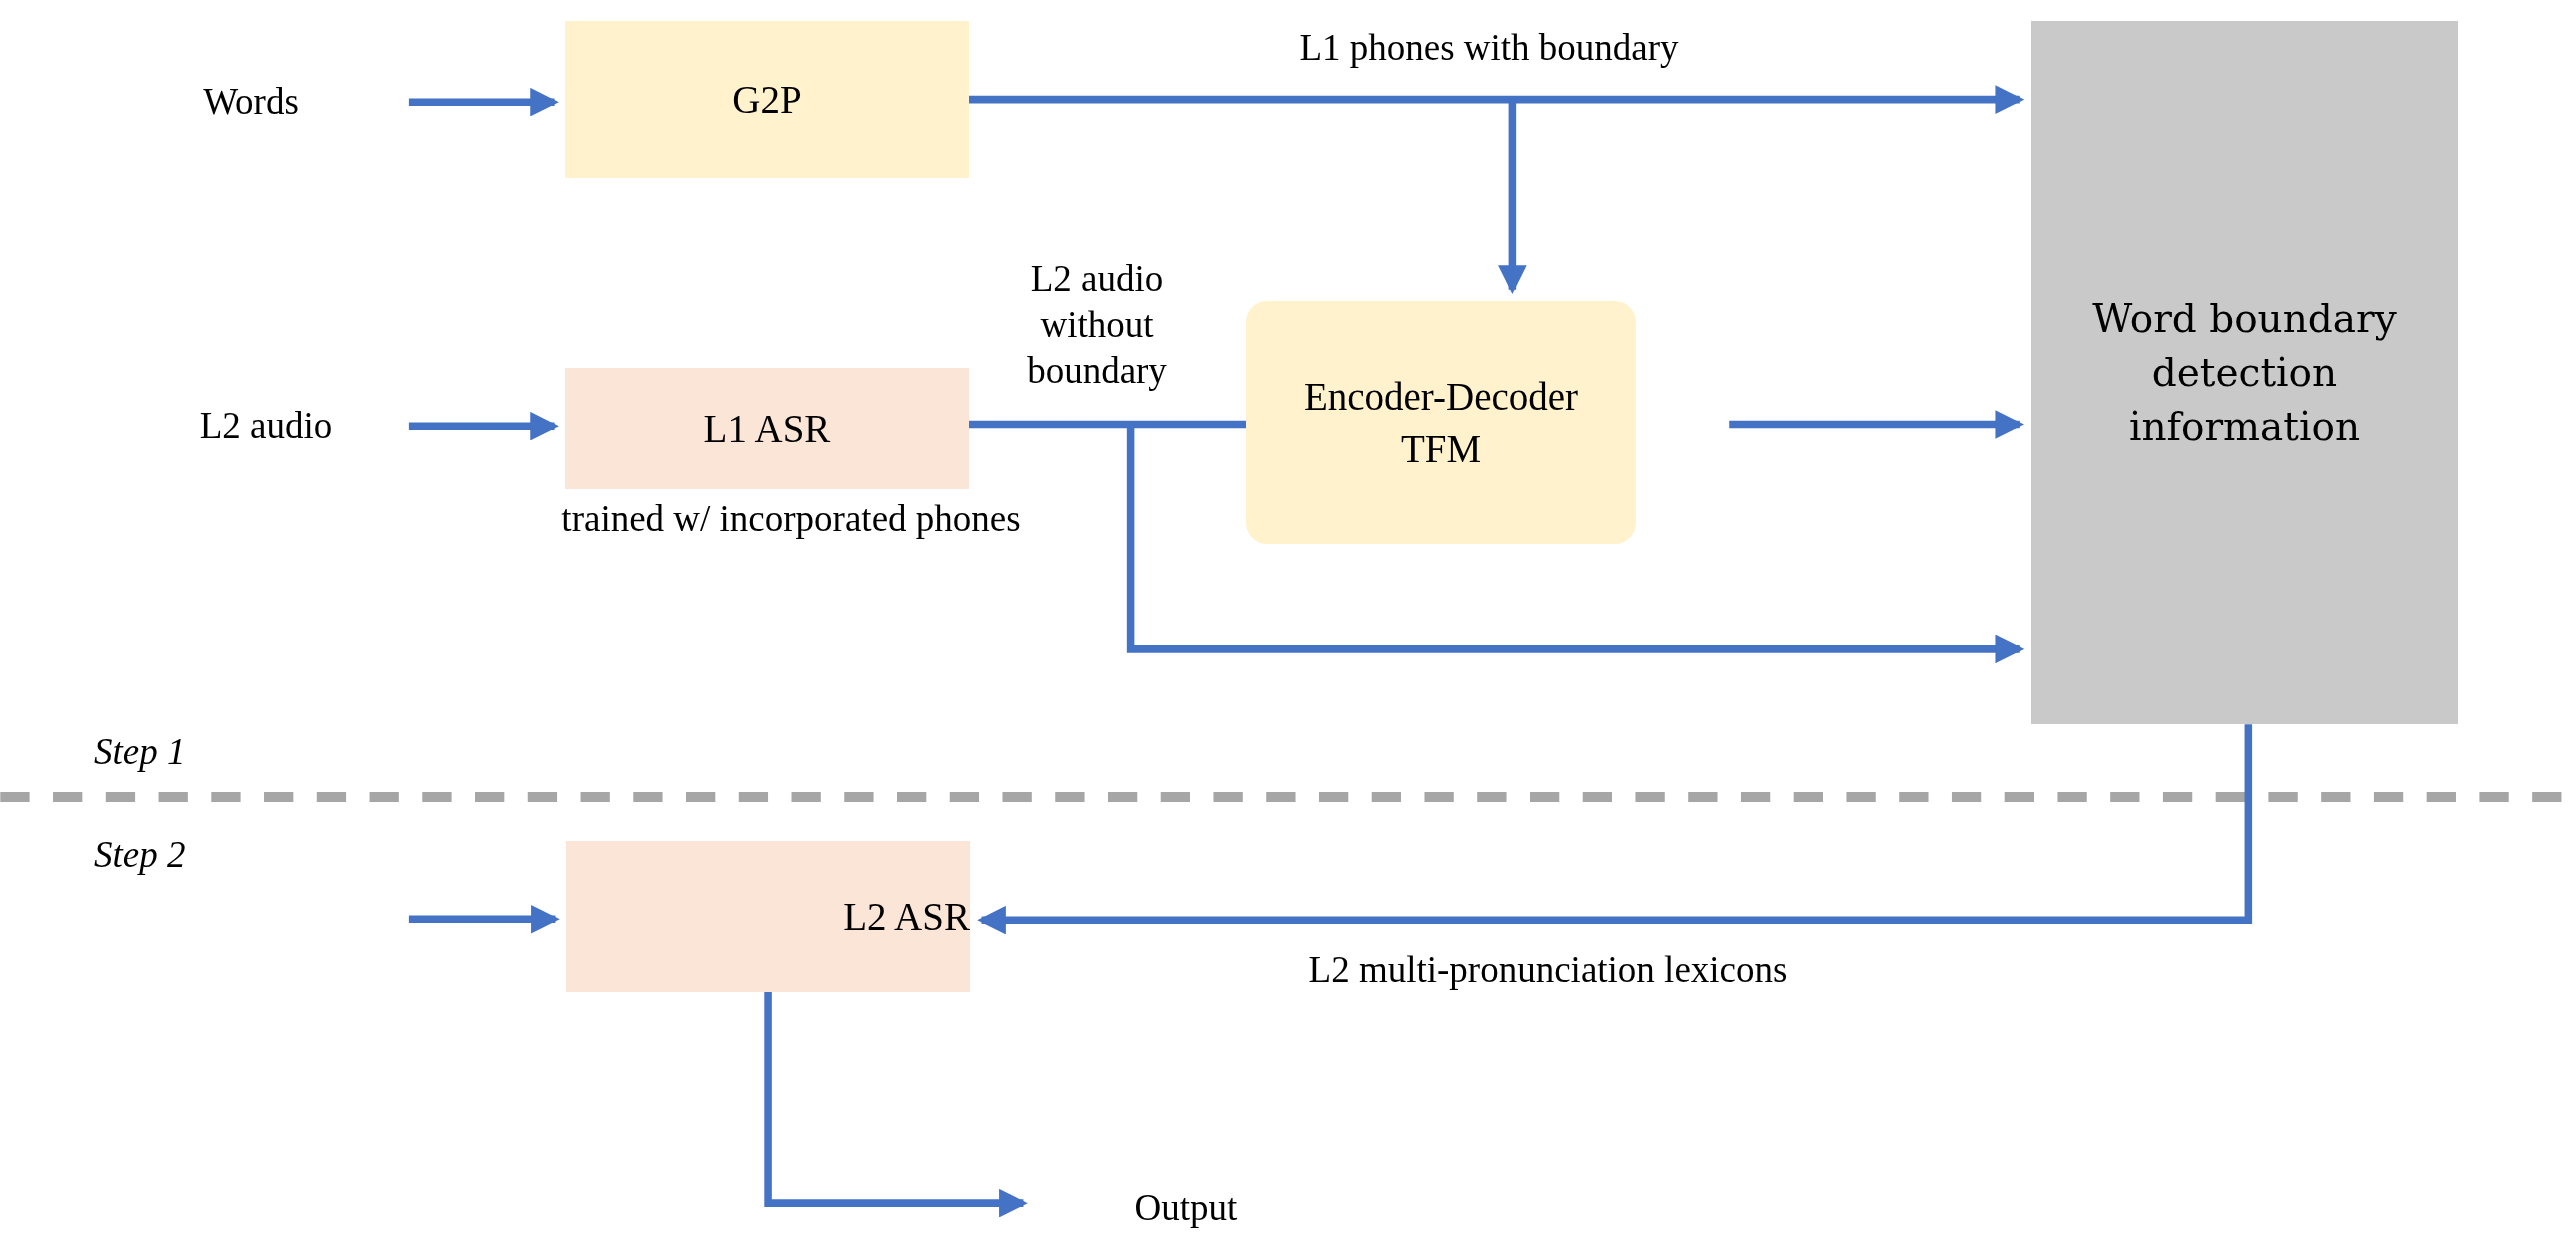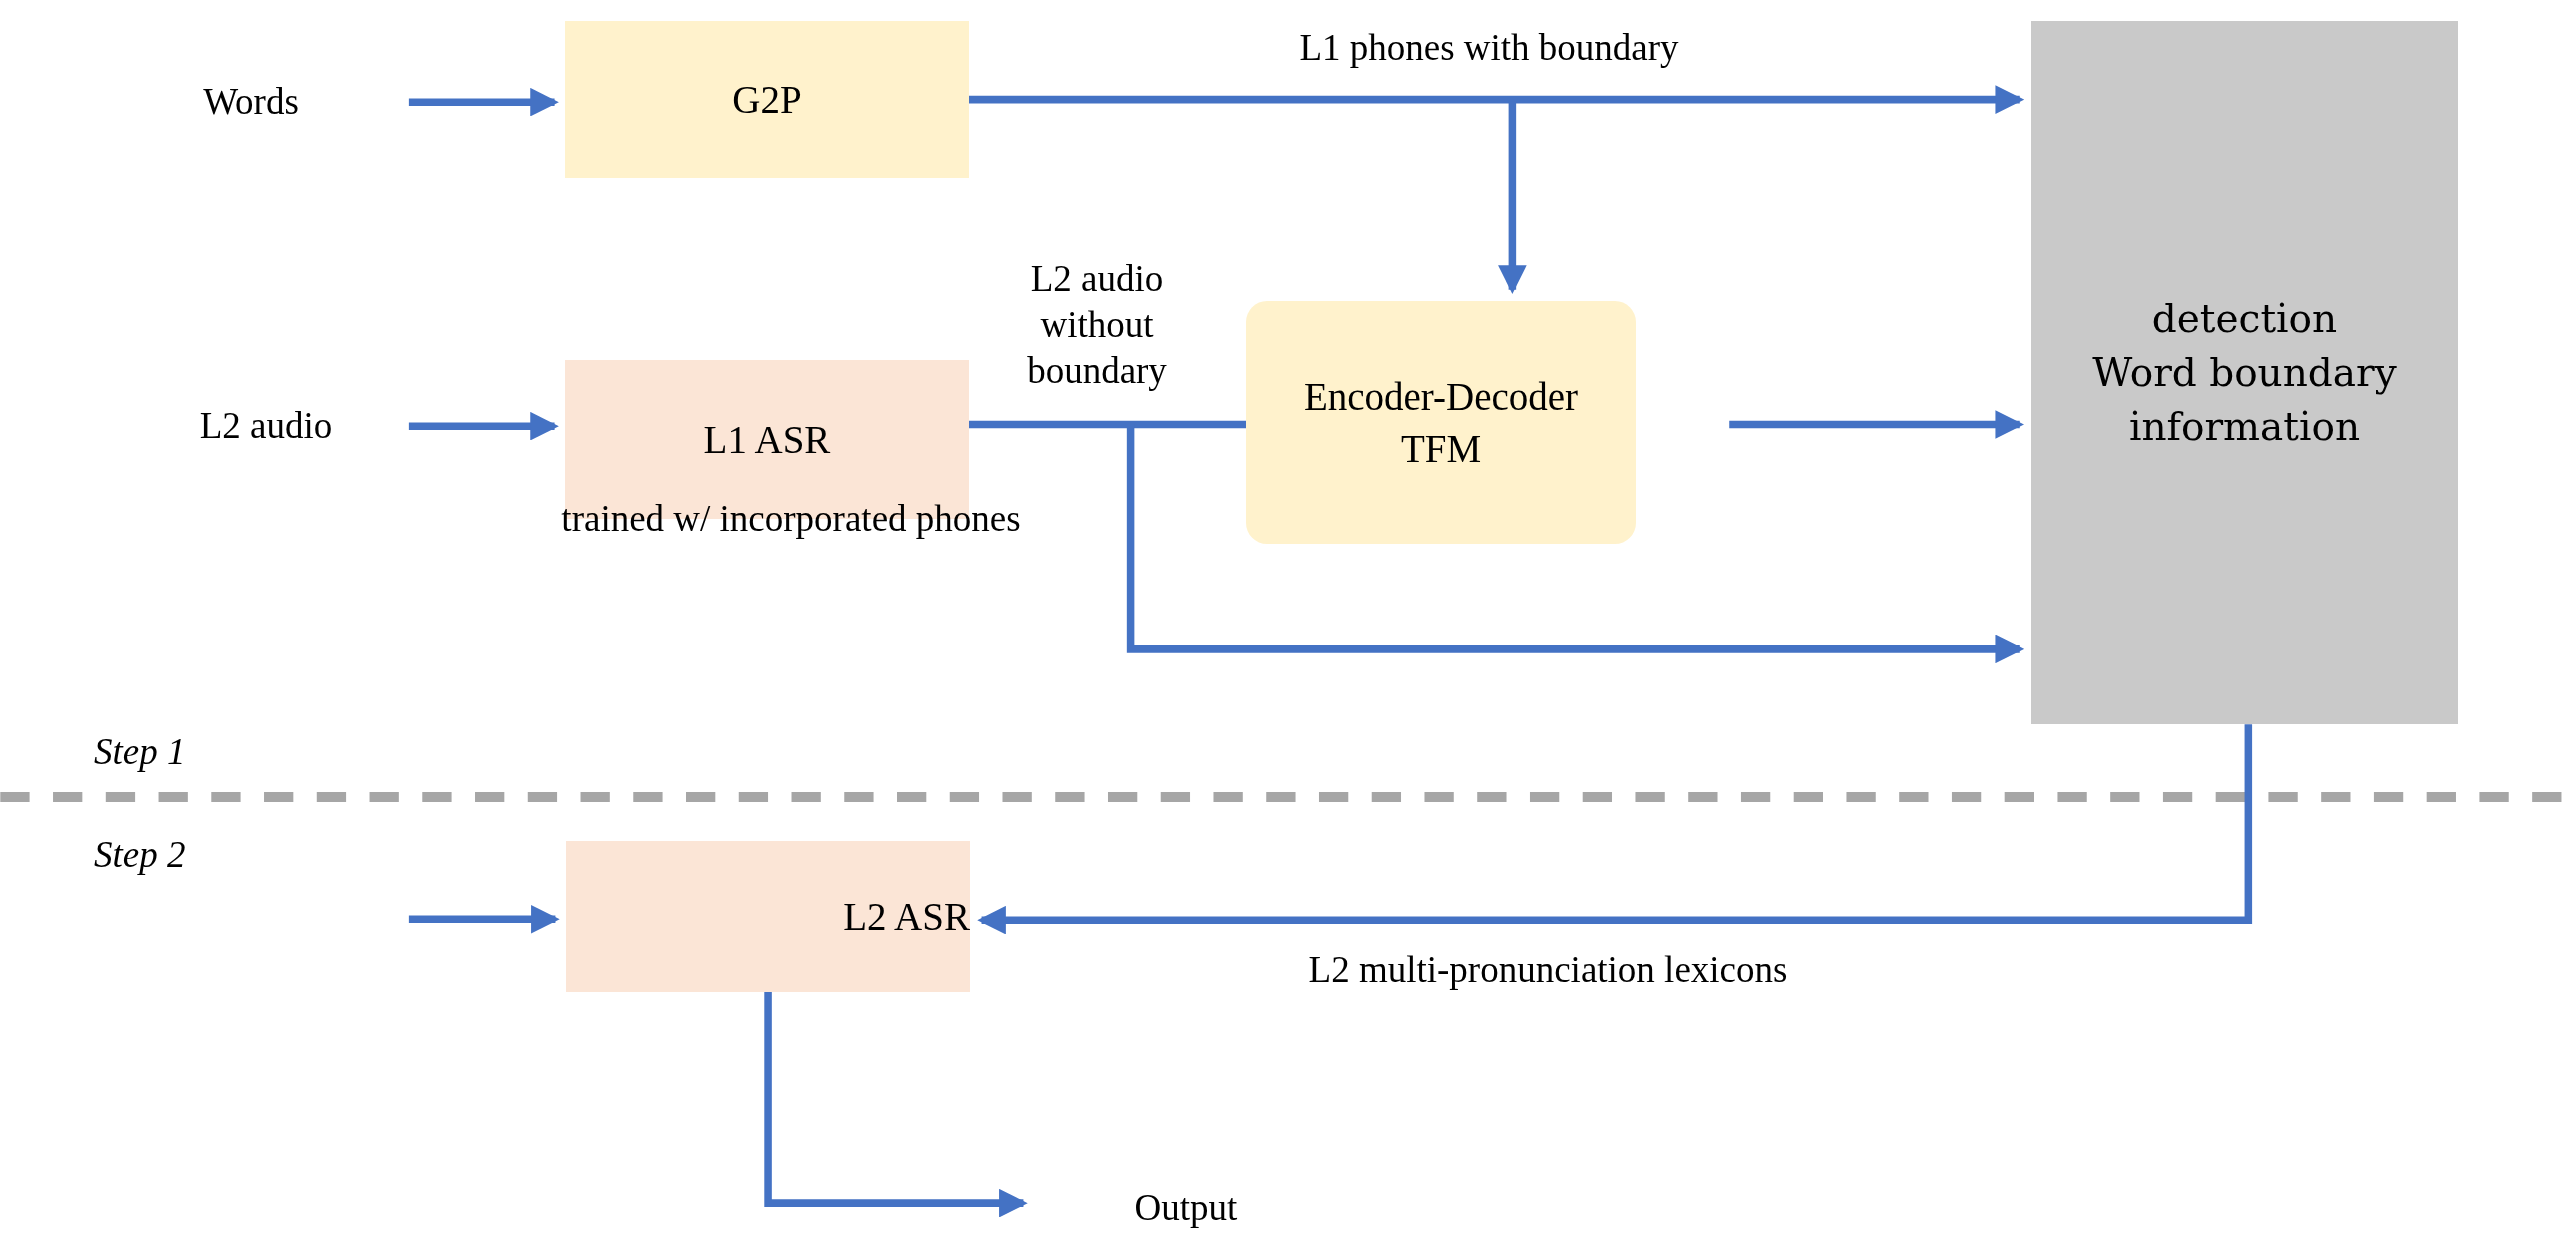--- a/index.html
+++ b/index.html
@@ -50,35 +50,35 @@
 
     <line x1="488" y1="1098" x2="663" y2="1098" stroke="#4472C4" stroke-width="9" marker-end="url(#ah)"></line>
 
     <polyline points="917,1184 917,1437 1222,1437" fill="none" stroke="#4472C4" stroke-width="9" marker-end="url(#ah)"></polyline>
   </svg>
 
   <div class="box box-yellow" style="left:565px;top:21px;width:404px;height:157px;">
     <span class="box-label">G2P</span>
   </div>
 
-  <div class="box box-peach" style="left:565px;top:360px;width:404px;height:159px;font-family:Liberation Serif, serif;">
+  <div class="box box-peach" style="left:565px;top:368px;width:404px;height:121px;font-family:Liberation Serif, serif;">
     <span class="box-label">L1 ASR</span>
   </div>
 
   <div class="box box-yellow" style="left:1246px;top:301px;width:390px;height:243px;border-radius:21px;">
     <div class="box-label">
       <div>Encoder-Decoder</div>
       <div>TFM</div>
     </div>
   </div>
 
   <div class="box box-gray" style="left:2031px;top:21px;width:427px;height:703px;">
     <div class="gray-label">
+      <div>Word boundary</div>
       <div>detection</div>
-      <div>Word boundary</div>
       <div>information</div>
     </div>
   </div>
 
   <div class="box box-peach" style="left:566px;top:841px;width:404px;height:151px;justify-content:flex-end;">
     <span class="box-label">L2 ASR</span>
   </div>
 
   <div class="lbl" style="left:251px;top:102px;">Words</div>
 

